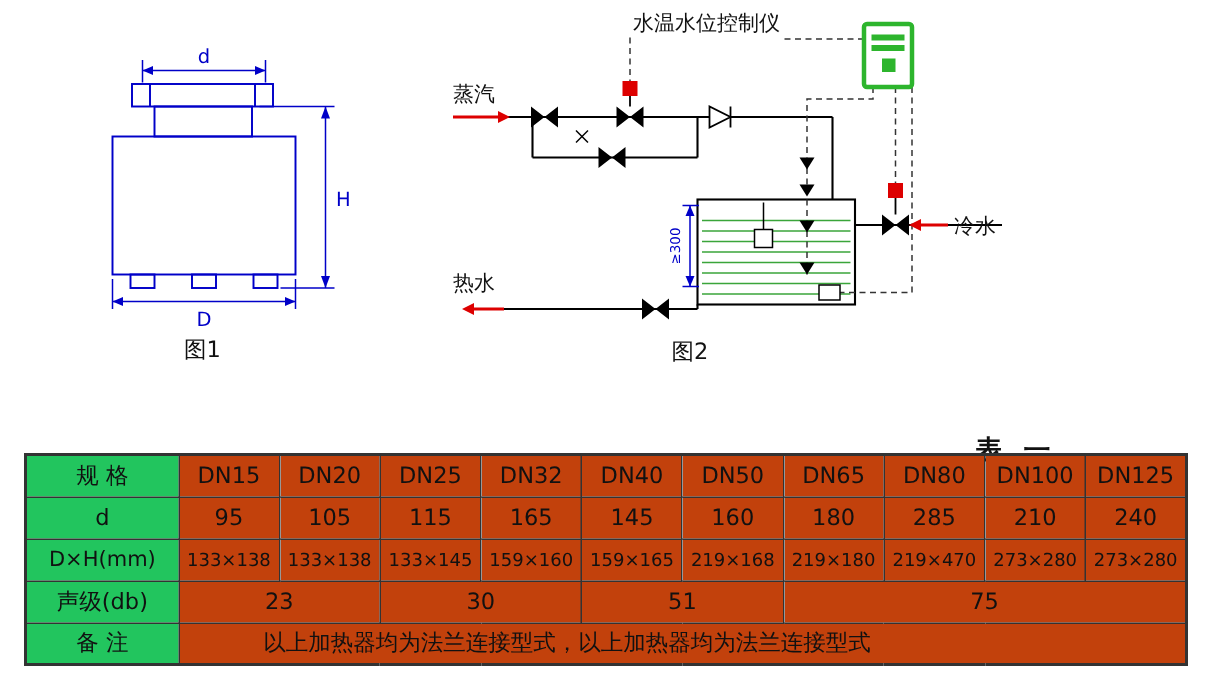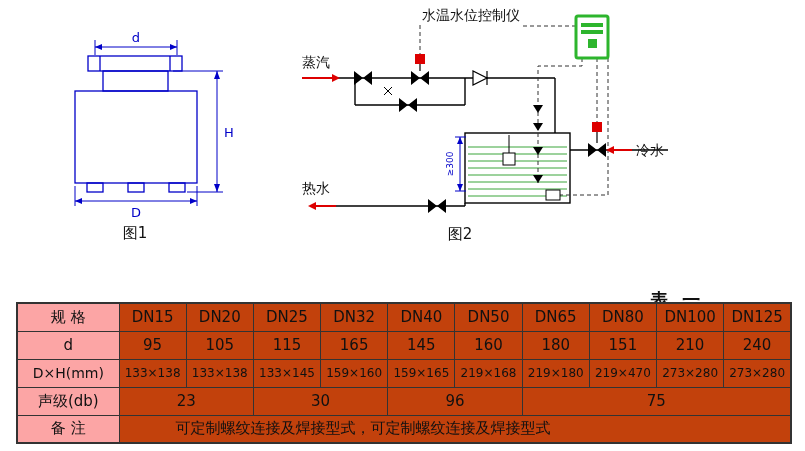--- a/index.html
+++ b/index.html
@@ -19,21 +19,21 @@
   .spec-table {
     position:absolute; left:16px; top:302px; width:776px;
     border-collapse:collapse; table-layout:fixed;
     border:2px solid #333;
   }
   .spec-table td {
     border:1px solid #333; text-align:center; height:28px;
     font-size:15px; color:#111; background:#c2410c; padding:0 1px;
     overflow:hidden; white-space:nowrap;
   }
-  .spec-table td.rowlabel { background:#fca5a5; }
+  .spec-table td.rowlabel { background:#22c55e; }
   .spec-table tr.dxh td { font-size:12px; }
   .spec-table tr.dxh td.rowlabel { font-size:14px; }
   .spec-table td.note { text-align:left; padding-left:56px; }
 </style>
 </head>
 <body>
 
 <div class="page">
 
   <svg class="fig1" width="190" height="214" viewBox="0 0 190 214">
@@ -213,44 +213,44 @@
       </tr>
       <tr>
         <td class="rowlabel">d</td>
         <td>95</td>
         <td>105</td>
         <td>115</td>
         <td>165</td>
         <td>145</td>
         <td>160</td>
         <td>180</td>
-        <td>151</td>
+        <td>285</td>
         <td>210</td>
         <td>240</td>
       </tr>
       <tr class="dxh">
         <td class="rowlabel">D×H(mm)</td>
         <td>133×138</td>
         <td>133×138</td>
         <td>133×145</td>
         <td>159×160</td>
         <td>159×165</td>
         <td>219×168</td>
         <td>219×180</td>
         <td>219×470</td>
         <td>273×280</td>
         <td>273×280</td>
       </tr>
       <tr>
         <td class="rowlabel">声级(db)</td>
         <td colspan="2">23</td>
         <td colspan="2">30</td>
-        <td colspan="2">96</td>
+        <td colspan="2">51</td>
         <td colspan="4">75</td>
       </tr>
       <tr>
         <td class="rowlabel">备 注</td>
-        <td colspan="10" class="note">可定制螺纹连接及焊接型式，可定制螺纹连接及焊接型式</td>
+        <td colspan="10" class="note">以上加热器均为法兰连接型式，以上加热器均为法兰连接型式</td>
       </tr>
     </tbody>
   </table>
 
 </div>
 
 </body></html>

